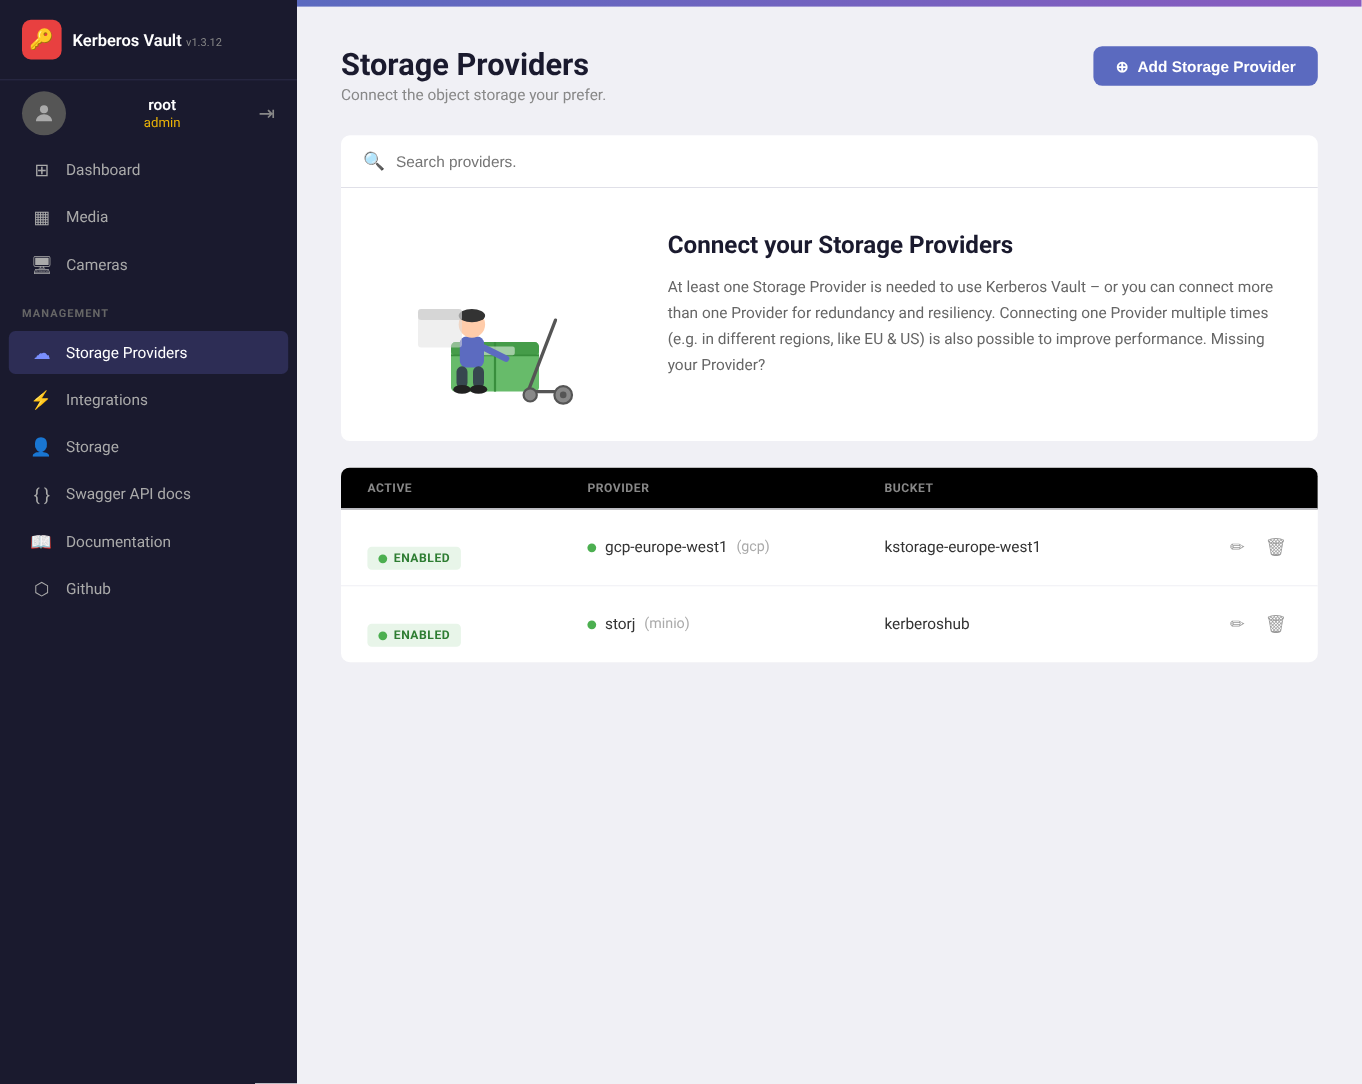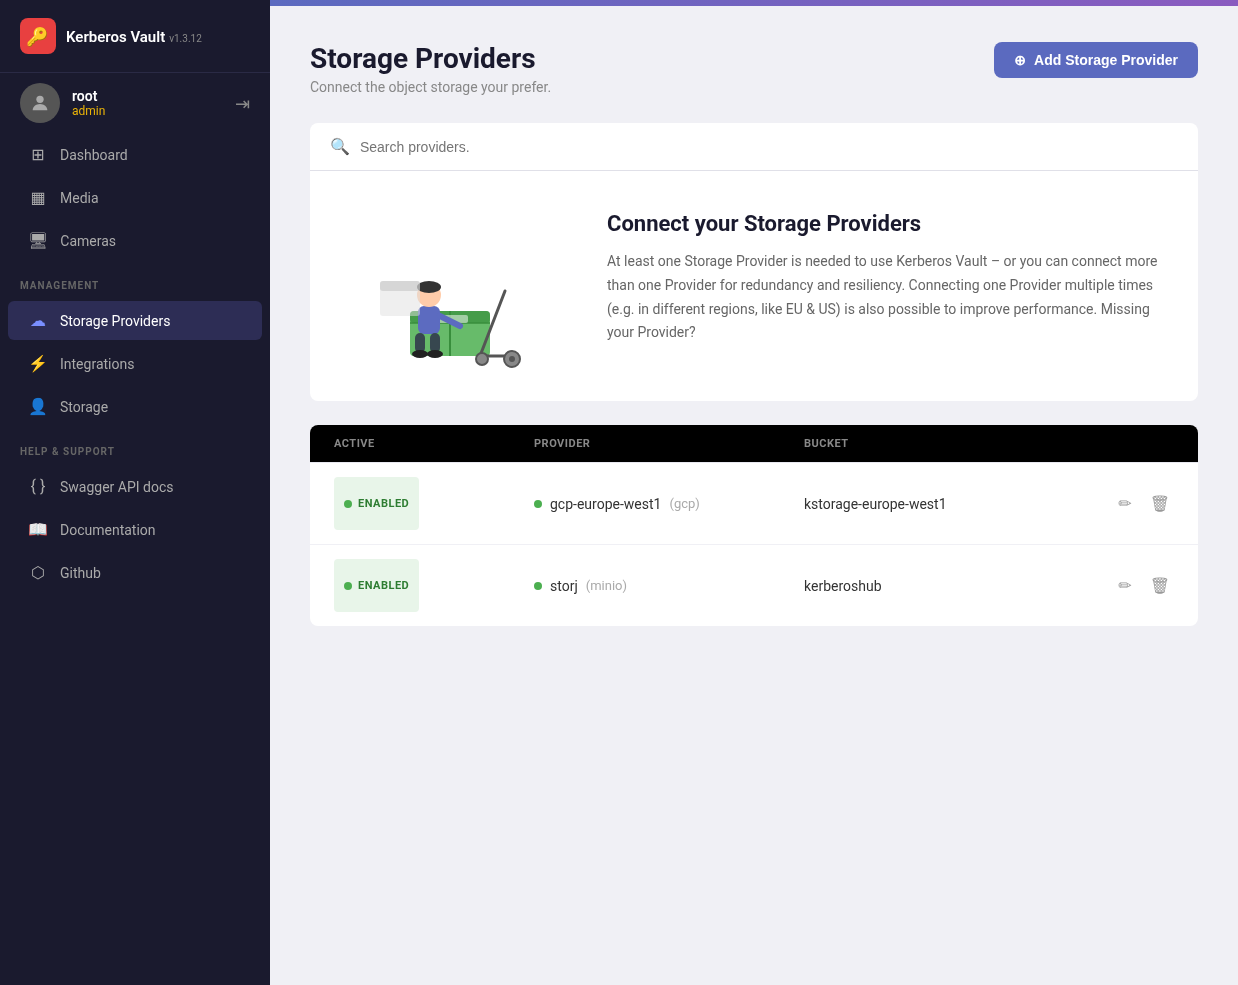--- a/index.html
+++ b/index.html
@@ -47,20 +47,21 @@
       letter-spacing: 1px;
       color: #666;
       padding: 18px 20px 8px;
       text-transform: uppercase;
     }
     .profile-block {
       display: flex;
       align-items: center;
       gap: 12px;
       padding: 10px 20px;
+      text-align: center;
     }
     .avatar {
       width: 40px;
       height: 40px;
       border-radius: 50%;
       background: #555;
       display: flex; align-items: center; justify-content: center;
       color: #ccc;
       font-size: 20px;
     }
@@ -218,23 +219,24 @@
     }
     .table-row:last-child { border-bottom: none; }
     .enabled-badge {
       display: inline-flex;
       align-items: center;
       gap: 6px;
       background: #e8f5e9;
       color: #2e7d32;
       font-size: 11px;
       font-weight: 700;
-      padding: 20px 10px;
+      padding: 4px 10px;
       border-radius: 4px;
       letter-spacing: 0.5px;
+      margin-top: 20px;
     }
     .dot { width: 8px; height: 8px; border-radius: 50%; background: #4caf50; display: inline-block; }
     .provider-cell {
       display: flex;
       align-items: center;
       gap: 8px;
       font-size: 14px;
       color: #333;
     }
     .provider-dot { width: 8px; height: 8px; border-radius: 50%; background: #4caf50; display: inline-block; }
@@ -300,21 +302,20 @@
   </div>
   <div class="nav-item">
     <span class="nav-icon">⚡</span>
     <span>Integrations</span>
   </div>
   <div class="nav-item">
     <span class="nav-icon">👤</span>
     <span>Storage</span>
   </div>
 
-  <div class="sidebar-section-label">HELP &amp; SUPPORT</div>
 
   <div class="nav-item">
     <span class="nav-icon">{ }</span>
     <span>Swagger API docs</span>
   </div>
   <div class="nav-item">
     <span class="nav-icon">📖</span>
     <span>Documentation</span>
   </div>
   <div class="nav-item">

